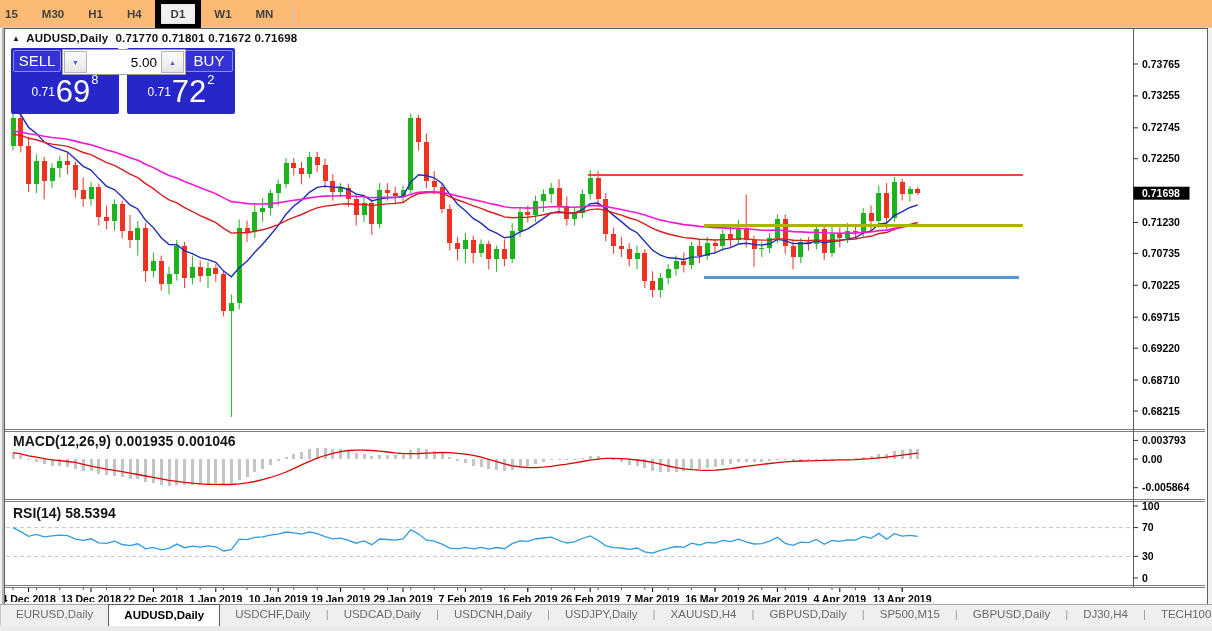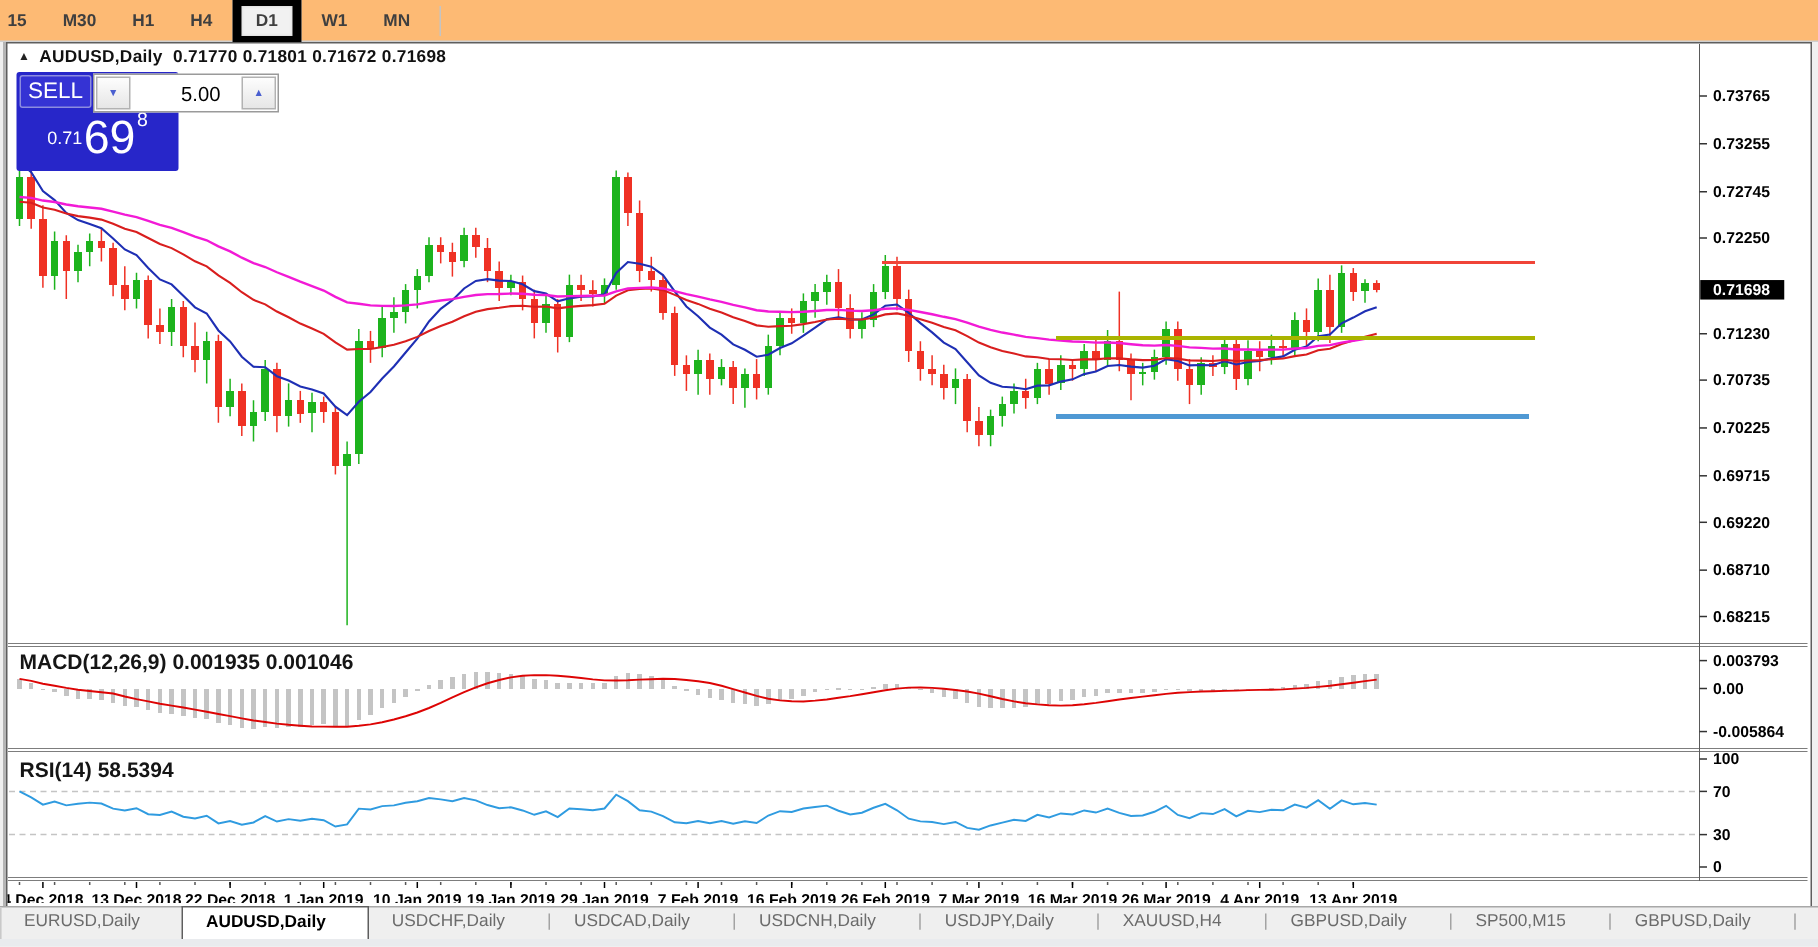--- a/index.html
+++ b/index.html
@@ -33,30 +33,30 @@
   .side.buy .side-btn{right:2px;}
   .price{position:absolute;bottom:4px;left:0;right:0;text-align:center;color:#fff;white-space:nowrap;}
   .price .pfx{font-size:12px;font-weight:400;vertical-align:6px;margin-right:1px;}
   .price .big{font-size:31px;font-weight:400;letter-spacing:0px;}
   .price .sup{font-size:13px;font-weight:400;vertical-align:18px;margin-left:1px;}
   .volume-box{position:absolute;left:51px;top:1px;width:122px;height:24px;background:#ffffff;
     border:1px solid #9a9a9a;display:flex;align-items:center;z-index:5;}
   .spin-btn{width:21px;height:20px;margin:1px;background:linear-gradient(#fdfdfd,#e6e6e6);
     border:1px solid #b2b2b2;color:#4a5fd0;font-size:7px;display:flex;align-items:center;
     justify-content:center;cursor:pointer;}
-  .vol-value{flex:1;text-align:right;padding-right:13px;font-size:13.5px;font-weight:400;color:#000;}
+  .vol-value{flex:1;text-align:right;padding-right:3px;font-size:13.5px;font-weight:400;color:#000;}
   
   .pane-label{position:absolute;left:8px;z-index:3;font-size:14px;font-weight:700;color:#151515;}
   .macd-label{top:404px;}
   .rsi-label{top:476px;}
   
   .tabbar{position:absolute;top:604px;left:0;width:1212px;height:21px;background:#efefef;
     border-top:1px solid #a8a8a8;display:flex;align-items:stretch;font-size:11.5px;}
   .tab-notch{width:9px;border-right:1px solid #c9c9c9;background:#e4e4e4;}
-  .tab{padding:3px 28px 0 15px;color:#6b6b6b;cursor:pointer;white-space:nowrap;}
+  .tab{padding:3px 15px 0 15px;color:#6b6b6b;cursor:pointer;white-space:nowrap;}
   .tab.active{background:#ffffff;border:1px solid #5e5e5e;border-bottom:none;color:#000;
     font-weight:700;margin-top:-1px;padding-top:4px;}
   .tab-div{color:#9f9f9f;padding-top:3px;}
   .statusbar{position:absolute;top:626px;left:0;width:1212px;height:5px;background:#e9ebee;}
 </style>
 </head>
 <body>
 
 <div class="toolbar" id="toolbar">
     <div class="tf-btn first">15</div>
@@ -550,20 +550,24 @@
 
   <div class="chart-header">
     <span class="collapse-arrow">▲</span><span>AUDUSD,Daily</span><span class="ohlc">0.71770 0.71801 0.71672 0.71698</span>
   </div>
 
   <div class="trade-panel">
     <div class="side sell">
       <div class="side-btn">SELL</div>
       <div class="price"><span class="pfx">0.71</span><span class="big">69</span><span class="sup">8</span></div>
     </div>
+    <div class="side buy">
+      <div class="side-btn">BUY</div>
+      <div class="price"><span class="pfx">0.71</span><span class="big">72</span><span class="sup">2</span></div>
+    </div>
     <div class="volume-box">
       <div class="spin-btn">
           <span>▼</span>
         </div>
       <div class="vol-value">5.00</div>
       <div class="spin-btn">
           <span>▲</span>
         </div>
     </div>
   </div>

